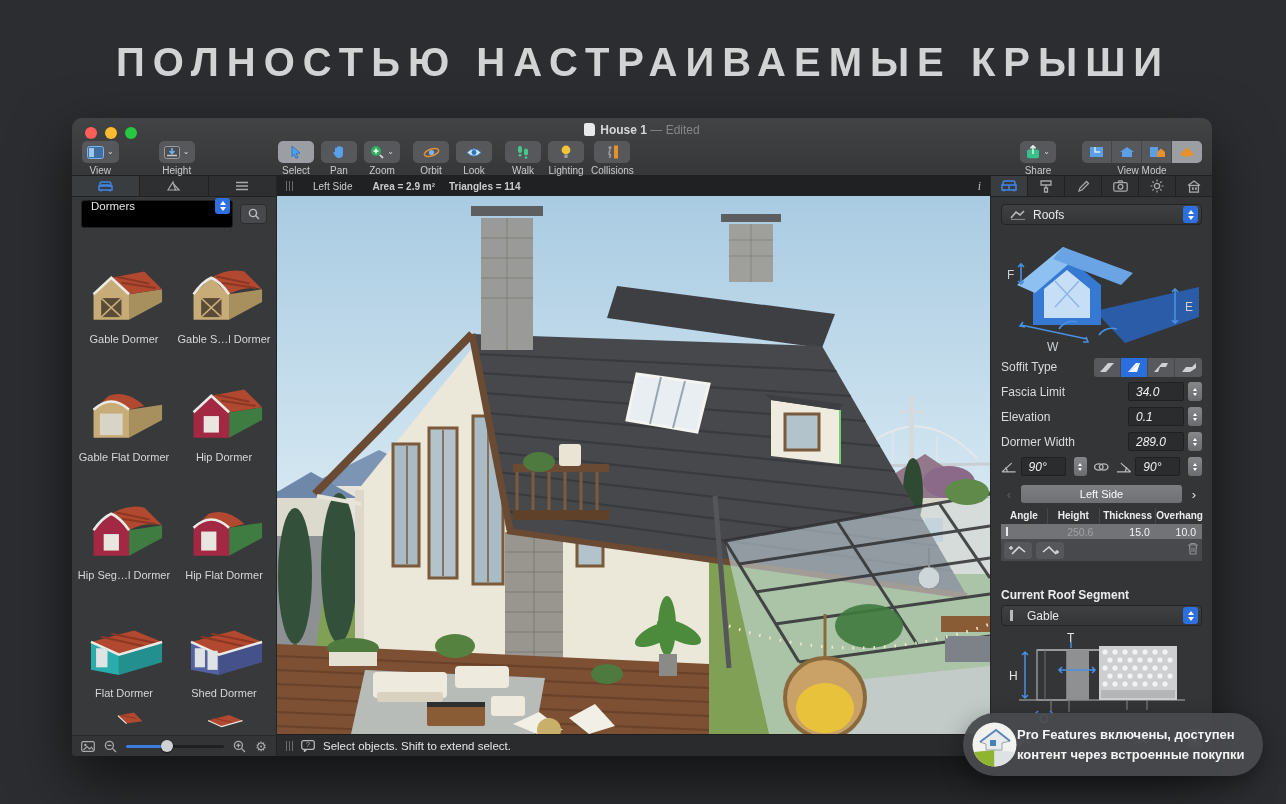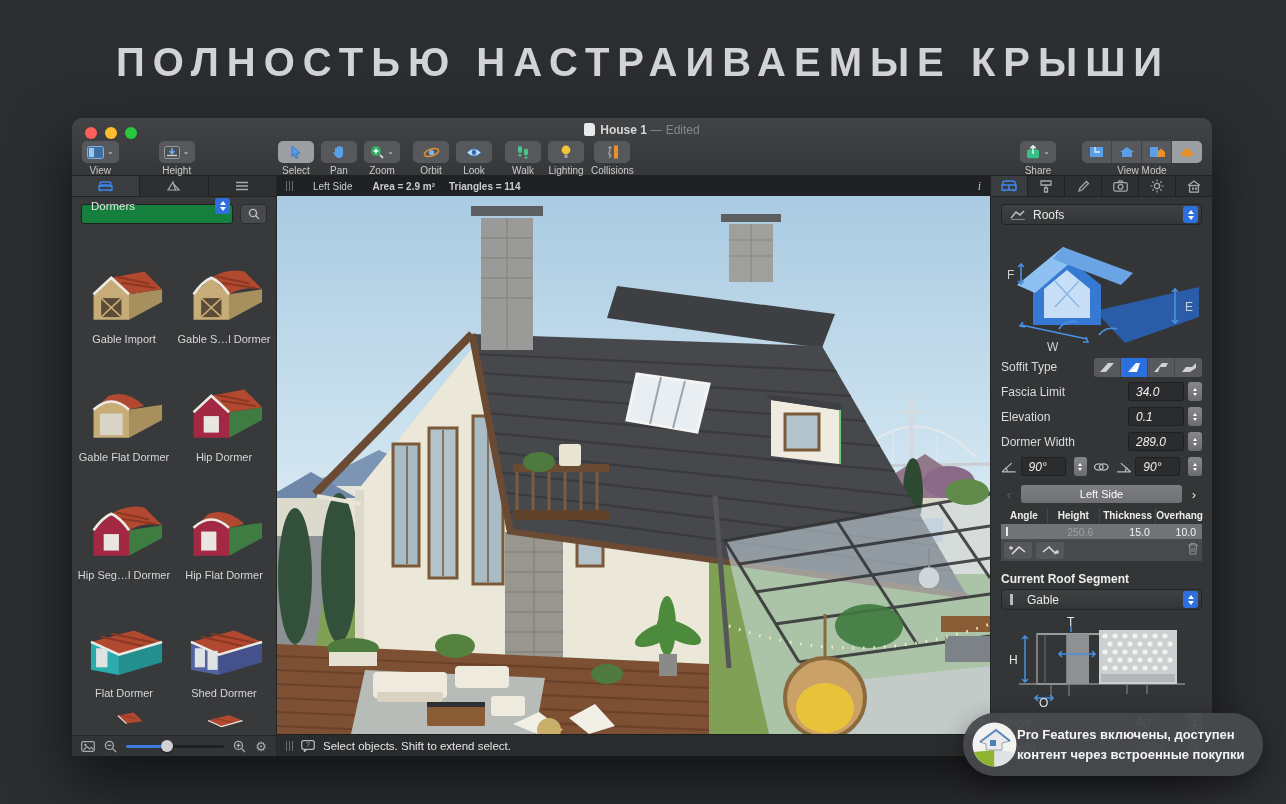--- a/index.html
+++ b/index.html
@@ -47,21 +47,21 @@
 
   
   .sidebar { width:205px; display:flex; flex-direction:column; background:#37393b;
     border-right:1px solid #232527; }
   .tabsrow { height:21px; display:flex; background:#2d2f31; border-bottom:1px solid #202123; }
   .tabsrow .tab { flex:1; display:flex; align-items:center; justify-content:center;
     border-right:1px solid #202123; }
   .tabsrow .tab:last-child { border-right:none; }
   .tabsrow .tab.sel { background:#3a3d3f; }
   .libbar { height:34px; display:flex; align-items:center; gap:7px; padding:0 9px; }
-  .dropdown { flex:1; height:20px; background:#15803d; border:1px solid #1f2123;
+  .dropdown { flex:1; height:28px; background:#000000; border:1px solid #1f2123;
     border-radius:3px; display:flex; align-items:center; padding:0 2px 16px 9px;
     font-size:11.5px; color:#e3e3e4; }
   .dd-badge { margin-left:auto; width:15px; height:16px; background:#2e6fe0; border-radius:3px;
     display:flex; flex-direction:column; align-items:center; justify-content:center; }
   .dd-badge i, .stepper i { display:block; width:0; height:0; border-left:3px solid transparent;
     border-right:3px solid transparent; }
   .dd-badge .up, .stepper .up { border-bottom:4px solid #fff; margin-bottom:2px; }
   .dd-badge .dn, .stepper .dn { border-top:4px solid #fff; }
   .search-btn { width:27px; height:20px; background:#47494c; border:1px solid #2b2c2e;
     border-radius:4px; display:flex; align-items:center; justify-content:center; }
@@ -127,21 +127,21 @@
   .rtab th { font-size:10px; font-weight:700; color:#eceded; padding:2px 0 3px;
     border-right:1px solid #46484a; text-align:center; }
   .rtab th:last-child { border-right:none; }
   .rtab td { font-size:10.5px; background:#717376; color:#f2f3f4; height:15px;
     text-align:right; padding-right:6px; }
   .rtab td.dim { color:#9fa1a3; }
   .btnbar { height:22px; background:#47494c; display:flex; align-items:center; gap:4px; padding:0 3px; }
   .segbtn { width:28px; height:17px; background:#55575a; border-radius:3px;
     display:flex; align-items:center; justify-content:center; }
   .trash { margin-left:auto; opacity:.55; }
-  .heading { font-weight:700; color:#eceded; margin-top:8px; height:20px; display:flex; align-items:center; }
+  .heading { font-weight:700; color:#eceded; margin-top:24px; height:20px; display:flex; align-items:center; }
   .bar-ic { width:3px; height:11px; background:#b9babc; margin-right:7px; }
   .xsec { display:flex; justify-content:center; margin:4px 0 2px; }
 
   
   .probadge { position:absolute; left:963px; top:713px; width:300px; height:63px;
     background:rgba(72,74,77,.95); border-radius:32px; display:flex; align-items:center;
     padding:0 14px 0 9px; box-shadow:0 8px 24px rgba(0,0,0,.4); }
   .probadge .txt { font-size:13px; font-weight:700; color:#f3f4f5; line-height:1.5; }
 
   .icon-sm { display:block; }
@@ -354,21 +354,21 @@
         <div class="lib-item">
           <svg width="82" height="66" viewBox="0 0 64 52">
               <polygon points="36,27 62,23 62,33 36,47" fill="#a8905e"></polygon>
               <polygon points="8,27 22,14 36,27 36,47 8,47" fill="#c8ac77"></polygon>
               <polygon points="22,14 48,9 62,23 36,27" fill="#b0492f"></polygon>
               <path d="M26,13.2 L52,18.8 M30,18 L57,22" stroke="#8c3723" stroke-width="1.6"></path>
               <path d="M8,27 22,14 36,27" fill="none" stroke="#eceae4" stroke-width="2"></path>
               <polygon points="14,30 30,30 30,45 14,45" fill="#5a4a38"></polygon>
               <path d="M14,30 L30,45 M30,30 L14,45" stroke="#c8ac77" stroke-width="1.2"></path>
             </svg>
-          <div class="lib-label">Gable Import</div>
+          <div class="lib-label">Gable Dormer</div>
         </div>
         <div class="lib-item">
           <svg width="82" height="66" viewBox="0 0 64 52">
               <polygon points="36,27 62,23 62,33 36,47" fill="#a8905e"></polygon>
               <polygon points="8,27 22,14 36,27 36,47 8,47" fill="#c8ac77"></polygon>
               <path d="M22,14 Q35,6 48,9 L62,23 Q49,20 36,27 Z" fill="#b0492f"></path>
               <path d="M26,13 L52,18.6 M30,18 L57,22" stroke="#8c3723" stroke-width="1.6"></path>
               <path d="M8,27 Q15,17 22,14 Q29,17 36,27" fill="none" stroke="#eceae4" stroke-width="2"></path>
               <polygon points="14,30 30,30 30,45 14,45" fill="#5a4a38"></polygon>
               <path d="M14,30 L30,45 M30,30 L14,45" stroke="#c8ac77" stroke-width="1.2"></path>

